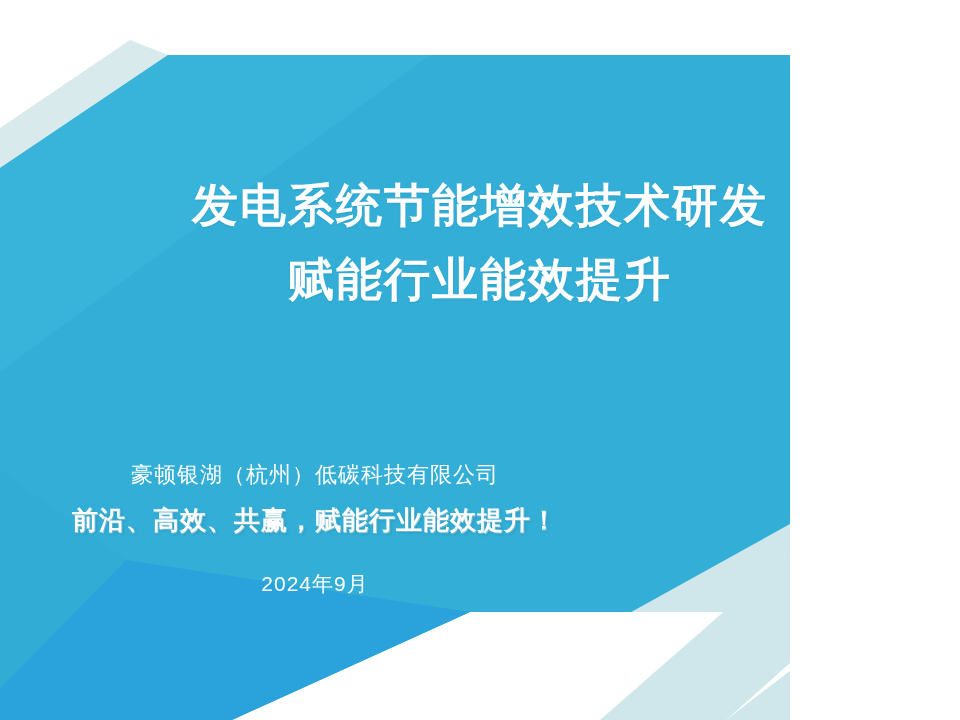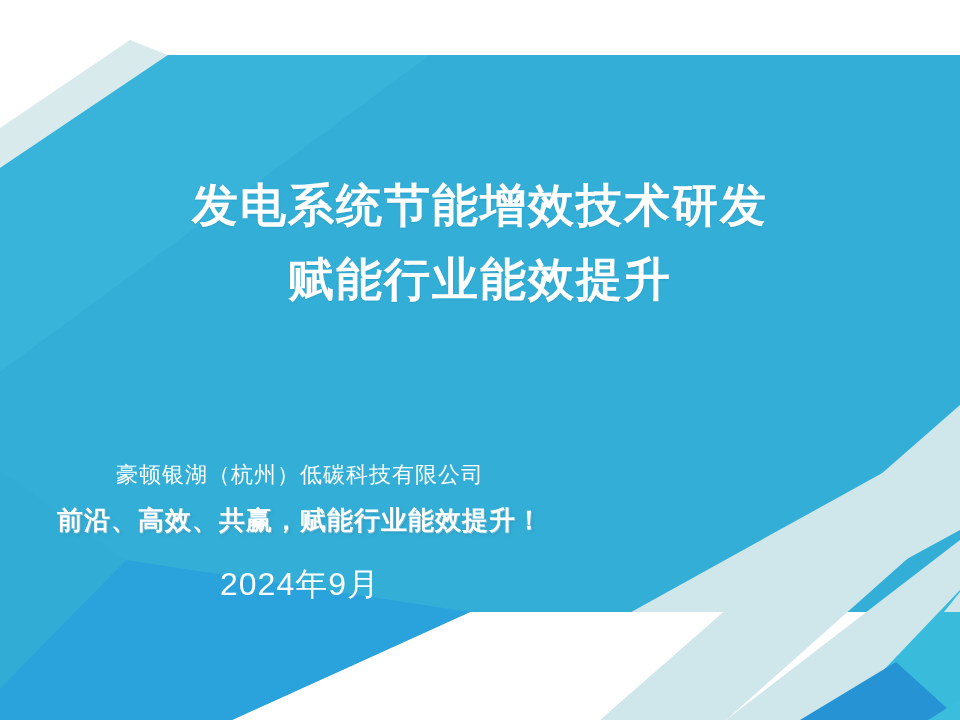--- a/index.html
+++ b/index.html
@@ -3,21 +3,21 @@
 <meta charset="utf-8">
 <title>Slide</title>
 <style>
   html, body {
     margin: 0;
     padding: 0;
     background: #ffffff;
   }
   #slide {
     position: relative;
-    width: 960px;
+    width: 790px;
     height: 720px;
     overflow: hidden;
     background: #ffffff;
     font-family: "Liberation Sans", "DejaVu Sans", sans-serif;
   }
   #bg-art {
     position: absolute;
     inset: 0;
     width: 960px;
     height: 720px;
@@ -44,21 +44,21 @@
     font-weight: bold;
     letter-spacing: 2px;
     line-height: 74px;
     white-space: nowrap;
     text-shadow: 0 1px 2px rgba(0,70,100,0.13);
   }
 
   
   .identity-block {
     position: absolute;
-    left: 0;
+    left: 15px;
     top: 458px;
     width: 600px;
     text-align: center;
   }
   .org-name {
     color: #ffffff;
     font-size: 22px;
     font-weight: normal;
     letter-spacing: 1px;
     line-height: 34px;
@@ -69,21 +69,21 @@
     font-size: 26px;
     font-weight: bold;
     letter-spacing: 1px;
     line-height: 56px;
     white-space: nowrap;
     text-shadow: 1px 1px 0 rgba(120,190,215,0.85),
                  2px 2px 3px rgba(40,130,165,0.45);
   }
   .date-line {
     color: #ffffff;
-    font-size: 32px;
+    font-size: 21px;
     font-weight: normal;
     letter-spacing: 1px;
     line-height: 52px;
     white-space: nowrap;
     margin-top: 10px;
   }
 </style>
 </head>
 <body>
 

